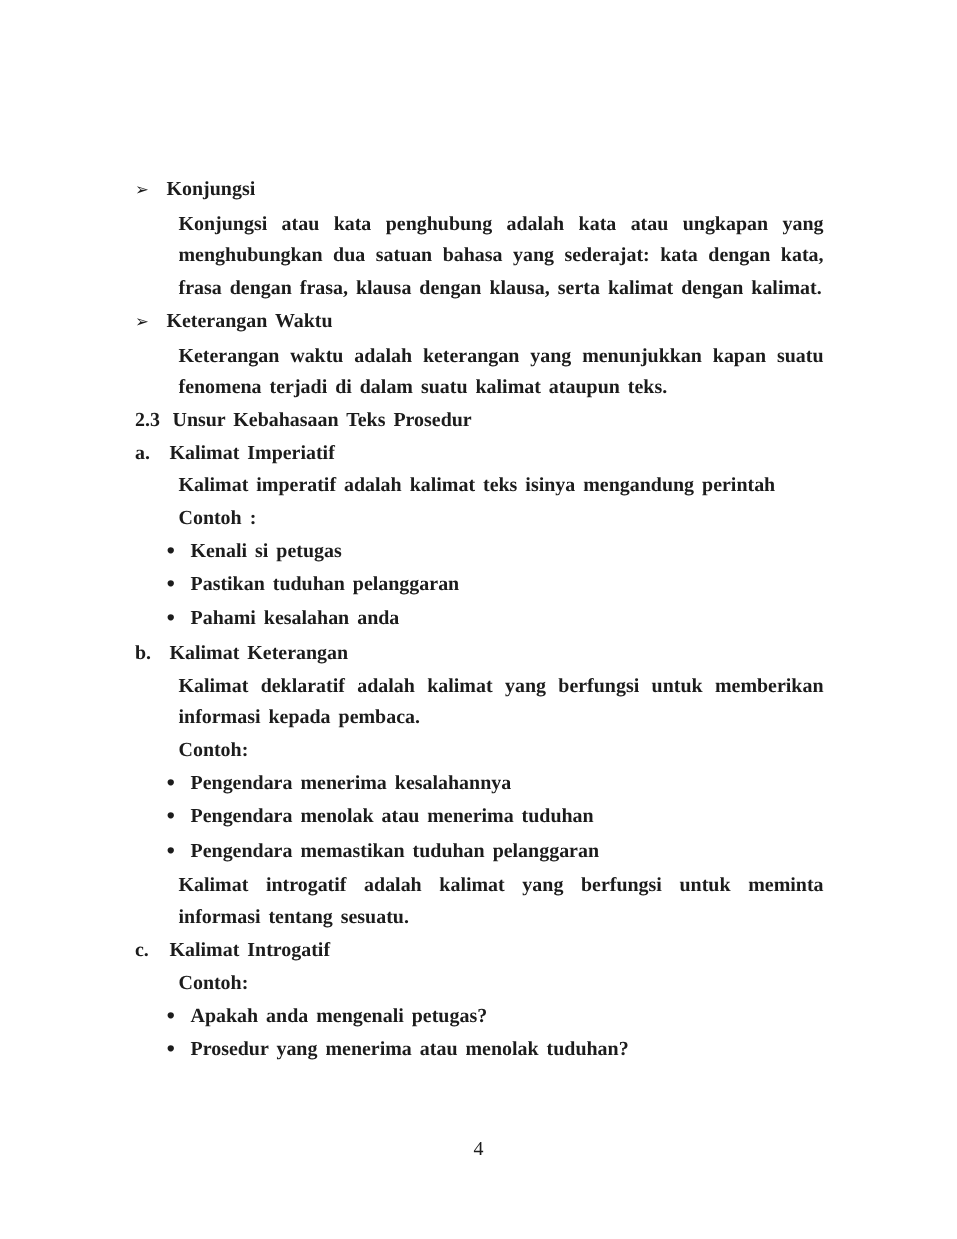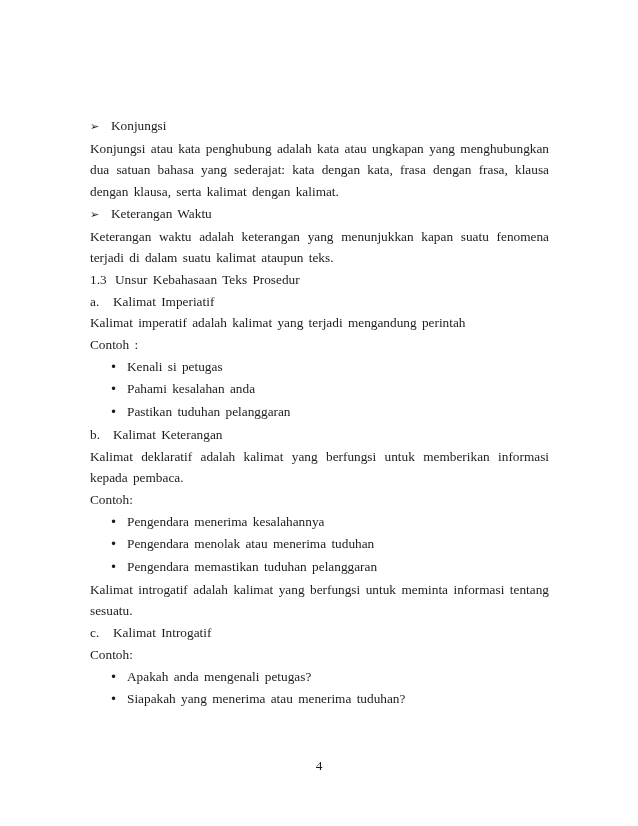--- a/index.html
+++ b/index.html
@@ -22,23 +22,24 @@
     overflow: hidden;
   }
   .content {
     position: absolute;
     left: 90px;
     top: 115px;
     width: 459px;
     font-size: 13.3px;
     line-height: 21.7px;
     word-spacing: 2px;
+    font-weight: bold;
   }
   .block { min-height: 21.7px; }
-  .block.para { text-align: justify; }
+  .block.para { text-align: justify; margin-left: 29px; }
   .block .marker { display: inline-block; vertical-align: baseline; }
   .block.arrow .marker {
     width: 21px;
     font-family: "DejaVu Sans", sans-serif;
     font-size: 11px;
   }
   .block.numbered .marker { width: 25px; }
   .block.lettered .marker { width: 23px; }
   .block.bullet { padding-left: 20px; }
   .block.bullet .marker {
@@ -58,33 +59,33 @@
 </style>
 </head>
 <body>
 
 <div class="page">
   <div class="content">
       <div class="block arrow"><span class="marker">➢</span><span class="text">Konjungsi</span></div>
       <div class="block para">Konjungsi atau kata penghubung adalah kata atau ungkapan yang menghubungkan dua satuan bahasa yang sederajat: kata dengan kata, frasa dengan frasa, klausa dengan klausa, serta kalimat dengan kalimat.</div>
       <div class="block arrow"><span class="marker">➢</span><span class="text">Keterangan Waktu</span></div>
       <div class="block para">Keterangan waktu adalah keterangan yang menunjukkan kapan suatu fenomena terjadi di dalam suatu kalimat ataupun teks.</div>
-      <div class="block numbered"><span class="marker">1.3</span><span class="text">Unsur Kebahasaan Teks Prosedur</span></div>
+      <div class="block numbered"><span class="marker">2.3</span><span class="text">Unsur Kebahasaan Teks Prosedur</span></div>
       <div class="block lettered"><span class="marker">a.</span><span class="text">Kalimat Imperiatif</span></div>
-      <div class="block para">Kalimat imperatif adalah kalimat yang terjadi mengandung perintah</div>
+      <div class="block para">Kalimat imperatif adalah kalimat teks isinya mengandung perintah</div>
       <div class="block para">Contoh :</div>
       <div class="block bullet"><span class="marker">•</span><span class="text">Kenali si petugas</span></div>
+      <div class="block bullet"><span class="marker">•</span><span class="text">Pastikan tuduhan pelanggaran</span></div>
       <div class="block bullet"><span class="marker">•</span><span class="text">Pahami kesalahan anda</span></div>
-      <div class="block bullet"><span class="marker">•</span><span class="text">Pastikan tuduhan pelanggaran</span></div>
       <div class="block lettered"><span class="marker">b.</span><span class="text">Kalimat Keterangan</span></div>
       <div class="block para">Kalimat deklaratif adalah kalimat yang berfungsi untuk memberikan informasi kepada pembaca.</div>
       <div class="block para">Contoh:</div>
       <div class="block bullet"><span class="marker">•</span><span class="text">Pengendara menerima kesalahannya</span></div>
       <div class="block bullet"><span class="marker">•</span><span class="text">Pengendara menolak atau menerima tuduhan</span></div>
       <div class="block bullet"><span class="marker">•</span><span class="text">Pengendara memastikan tuduhan pelanggaran</span></div>
       <div class="block para">Kalimat introgatif adalah kalimat yang berfungsi untuk meminta informasi tentang sesuatu.</div>
       <div class="block lettered"><span class="marker">c.</span><span class="text">Kalimat Introgatif</span></div>
       <div class="block para">Contoh:</div>
       <div class="block bullet"><span class="marker">•</span><span class="text">Apakah anda mengenali petugas?</span></div>
-      <div class="block bullet"><span class="marker">•</span><span class="text">Siapakah yang menerima atau menerima tuduhan?</span></div>
+      <div class="block bullet"><span class="marker">•</span><span class="text">Prosedur yang menerima atau menolak tuduhan?</span></div>
     </div>
   <div class="page-number">4</div>
 </div>
 
 </body></html>

